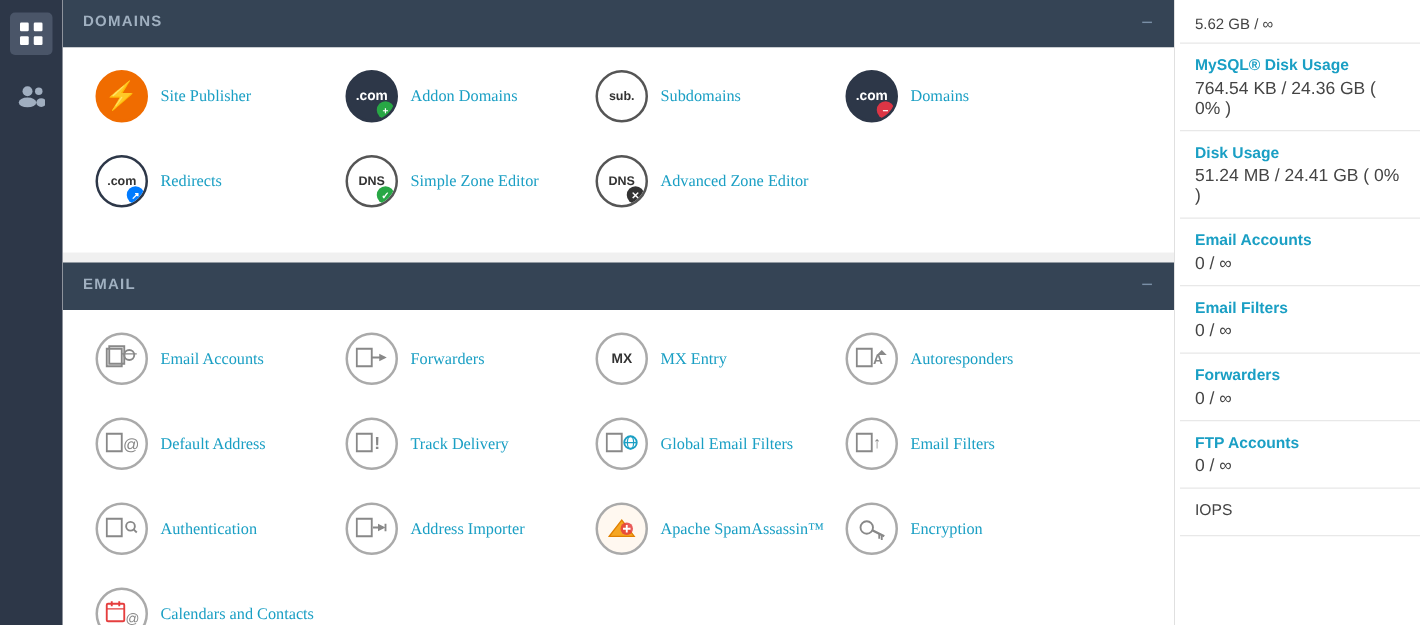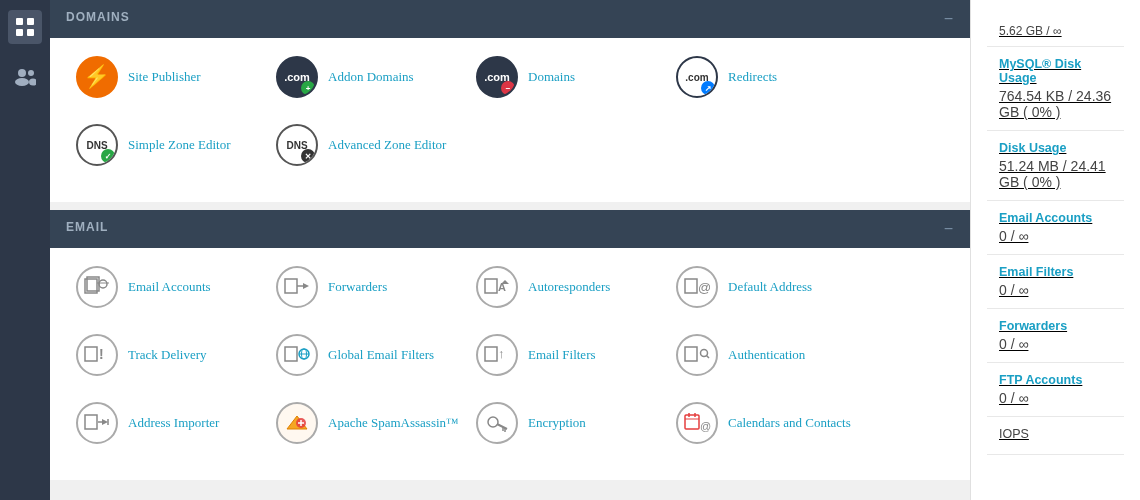--- a/index.html
+++ b/index.html
@@ -117,27 +117,26 @@
       position: absolute; bottom: 1px; right: 1px;
       display: flex; align-items: center; justify-content: center;
       font-size: 8px; font-weight: bold; color: #fff;
     }
     .badge.green { background: #28a745; }
     .badge.red { background: #dc3545; }
     .badge.blue { background: #007bff; }
 
     
     .right-sidebar {
-      width: 170px;
+      width: 201px;
       background: #fff;
       border-left: 1px solid #e0e0e0;
       overflow-y: auto;
       flex-shrink: 0;
-      padding: 16px;
-      text-decoration: underline;
+      padding: 4px;
     }
     .right-sidebar-section {
       border-bottom: 1px solid #e8e8e8;
       padding: 10px 12px;
     }
     .right-sidebar-title {
       color: #1a9fc4;
       font-size: 12.5px;
       font-weight: bold;
       margin-bottom: 3px;
@@ -192,20 +191,26 @@
       </div>
 
       <div class="grid-item">
         <div class="icon-circle dark-bg" style="font-size:11px;font-weight:bold;">
           .com
           <div class="badge green">+</div>
         </div>
         <span class="item-label">Addon Domains</span>
       </div>
 
+      <div class="grid-item">
+        <div class="icon-circle outline" style="font-size:10px;font-weight:bold;color:#333;">
+          sub.
+        </div>
+        <span class="item-label">Subdomains</span>
+      </div>
 
       <div class="grid-item">
         <div class="icon-circle dark-bg" style="font-size:11px;font-weight:bold;">
           .com
           <div class="badge red">−</div>
         </div>
         <span class="item-label">Domains</span>
       </div>
 
       <div class="grid-item">
@@ -258,20 +263,26 @@
         <div class="icon-circle outline" style="border-color:#aaa;">
           <svg width="26" height="22" viewBox="0 0 26 22">
             <polygon points="1,3 13,3 13,17 1,17" fill="none" stroke="#888" stroke-width="1.5"></polygon>
             <line x1="13" y1="10" x2="23" y2="10" stroke="#888" stroke-width="1.5" marker-end="url(#arr)"></line>
             <polygon points="19,7 25,10 19,13" fill="#888"></polygon>
           </svg>
         </div>
         <span class="item-label">Forwarders</span>
       </div>
 
+      <div class="grid-item">
+        <div class="icon-circle outline" style="font-size:11px;font-weight:bold;color:#333;border-color:#aaa;">
+          MX
+        </div>
+        <span class="item-label">MX Entry</span>
+      </div>
 
       <div class="grid-item">
         <div class="icon-circle outline" style="border-color:#aaa;">
           <svg width="26" height="22" viewBox="0 0 26 22">
             <polygon points="1,3 13,3 13,17 1,17" fill="none" stroke="#888" stroke-width="1.5"></polygon>
             <text x="14" y="15" font-size="11" fill="#888" font-weight="bold">A</text>
             <polygon points="21,4 25,8 17,8" fill="#888"></polygon>
           </svg>
         </div>
         <span class="item-label">Autoresponders</span>

